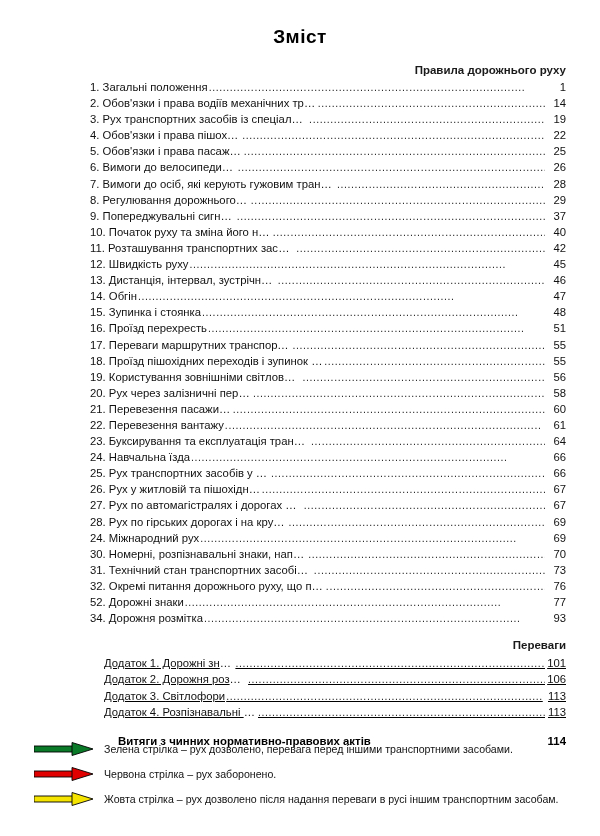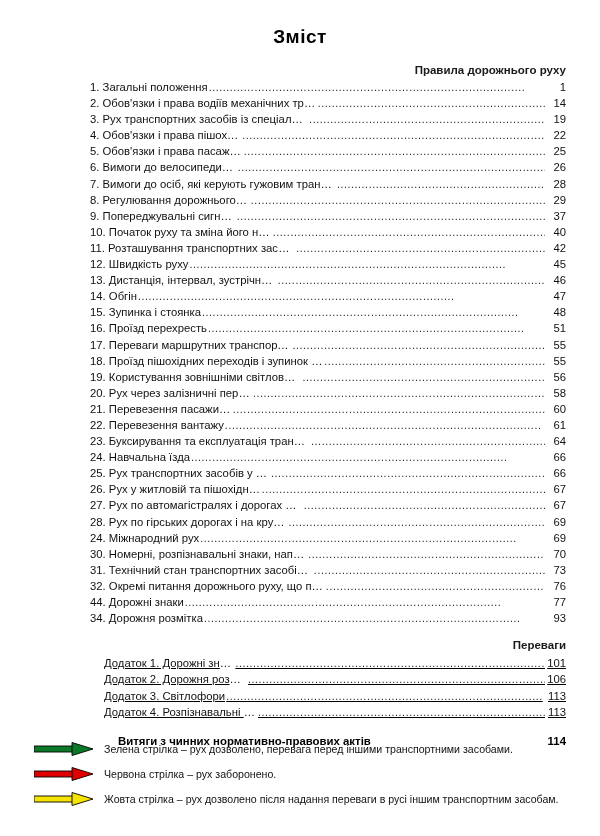--- a/index.html
+++ b/index.html
@@ -289,21 +289,21 @@
           <span class="label">31. Технічний стан транспортних засобів та їх обладнання</span>
           <span class="dots">..........................................................................................</span>
           <span class="page-num">73</span>
         </li>
         <li class="toc-item">
           <span class="label">32. Окремі питання дорожнього руху, що потребують узгодження</span>
           <span class="dots">..........................................................................................</span>
           <span class="page-num">76</span>
         </li>
         <li class="toc-item">
-          <span class="label">44. Дорожні знаки</span>
+          <span class="label">52. Дорожні знаки</span>
           <span class="dots">..........................................................................................</span>
           <span class="page-num">77</span>
         </li>
         <li class="toc-item">
           <span class="label">34. Дорожня розмітка</span>
           <span class="dots">..........................................................................................</span>
           <span class="page-num">93</span>
         </li>
       </ul>
   </div>

